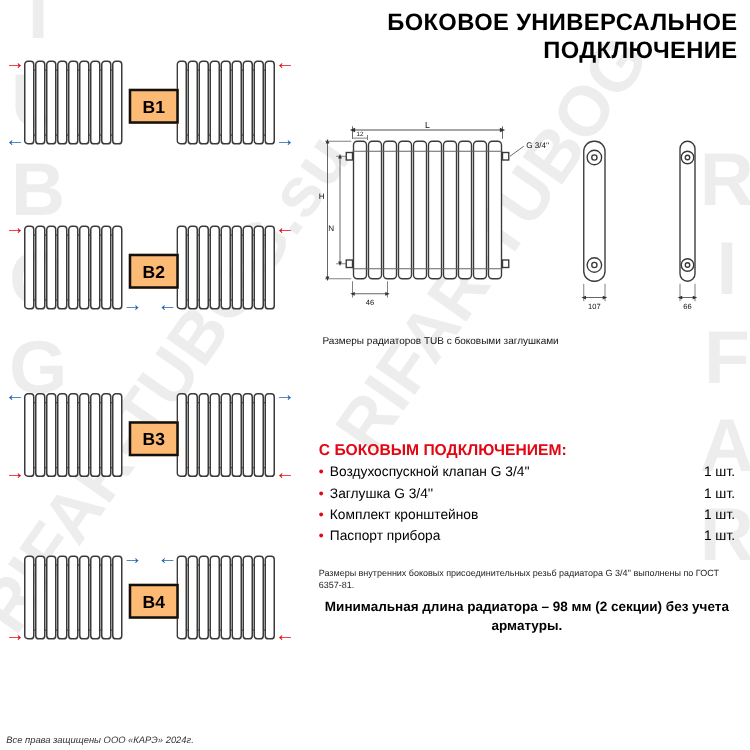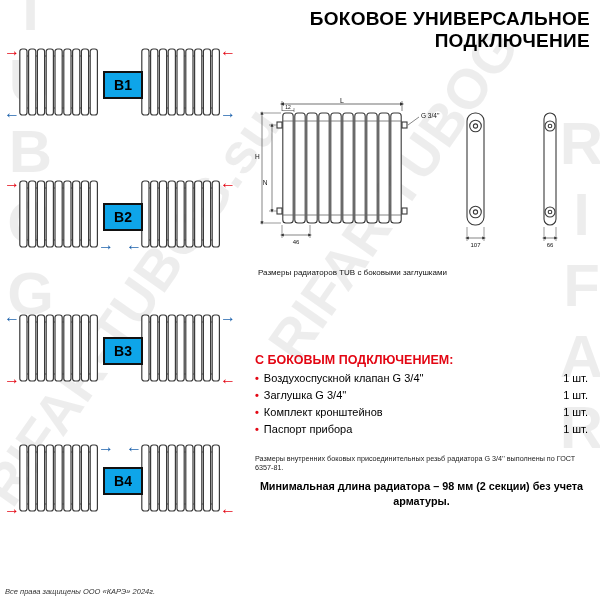--- a/index.html
+++ b/index.html
@@ -17,21 +17,21 @@
   
   .title{position:absolute;top:8px;right:10px;z-index:1;text-align:right;
          font-size:19px;font-weight:800;line-height:1.15;letter-spacing:0.3px;}
   
   .scheme-row{position:absolute;left:6px;width:236px;height:78px;z-index:1;}
   .row-0{top:44px}.row-1{top:176px}.row-2{top:310px}.row-3{top:440px}
   .rad-cell{position:absolute;top:2px;width:106px;height:72px;}
   .rad-cell.left{left:0}.rad-cell.right{left:122px}
   .rad-cell svg.rad{position:absolute;left:13px;top:1px;}
   .scheme-label{position:absolute;left:97px;top:27px;width:36px;height:24px;border:2px solid #111;
-                background:#0ea5e9;display:flex;align-items:center;justify-content:center;
+                background:#fdba74;display:flex;align-items:center;justify-content:center;
                 font-weight:bold;font-size:14px;z-index:2;}
   .arrow{position:absolute;font-size:16px;font-weight:bold;line-height:14px;z-index:2;}
   .sup{color:#e30613}.ret{color:#1e63ad}
   .tl{left:-2px;top:-2px}.bl{left:-2px;bottom:-2px}.tr{right:-2px;top:-2px}.br{right:-2px;bottom:-2px}
   
   .tech-wrap{position:absolute;left:252px;top:95px;z-index:1;}
   .tech text{font-family:"Liberation Sans",sans-serif;fill:#111;}
   .caption{position:absolute;left:258px;top:268px;z-index:1;font-size:8px;color:#111;white-space:nowrap;}
   
   .equip{position:absolute;left:255px;top:352px;width:333px;z-index:1;}

